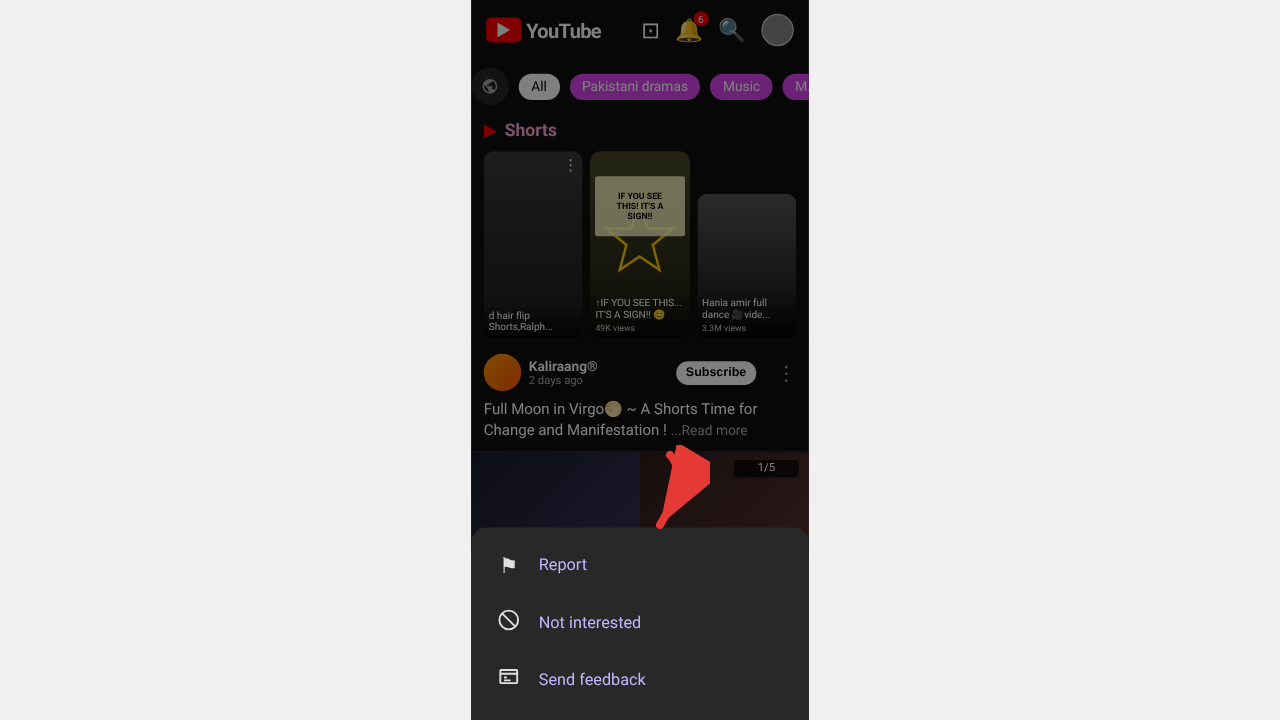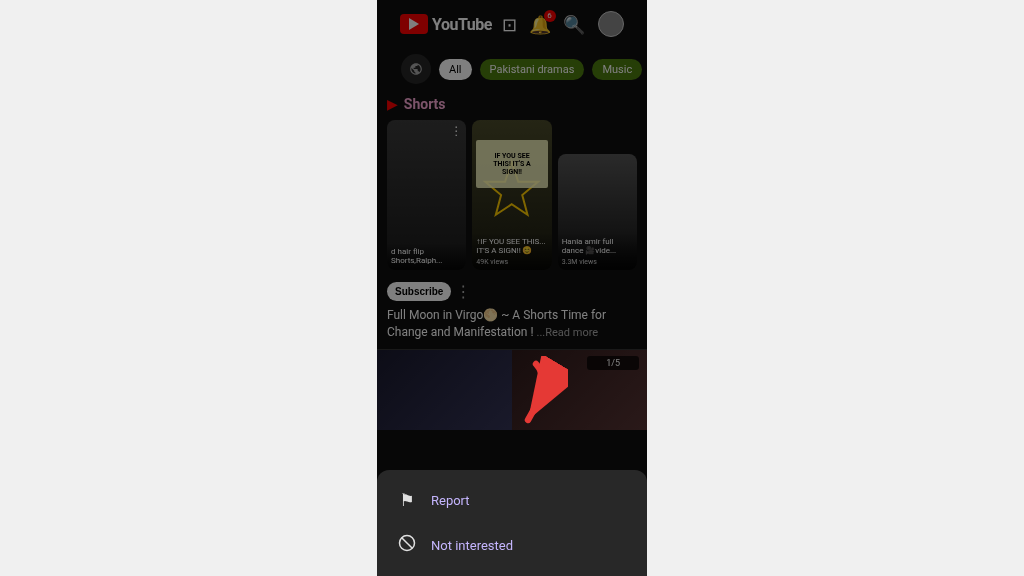--- a/index.html
+++ b/index.html
@@ -20,21 +20,21 @@
       position: relative;
       overflow: hidden;
     }
 
     
     .header {
       background: #0f0f0f;
       display: flex;
       align-items: center;
       justify-content: space-between;
-      padding: 8px 23px;
+      padding: 8px 12px;
       height: 48px;
     }
 
     .logo-area {
       display: flex;
       align-items: center;
       gap: 4px;
     }
 
     .yt-logo-icon {
@@ -94,21 +94,21 @@
       height: 26px;
       border-radius: 50%;
       background: #888;
       border: 1px solid #ccc;
     }
 
     
     .filter-tabs {
       display: flex;
       align-items: center;
-      padding: 6px 24px;
+      padding: 6px 0;
       gap: 8px;
       background: #0f0f0f;
       overflow: hidden;
     }
 
     .tab-icon-btn {
       width: 30px;
       height: 30px;
       border-radius: 50%;
       background: #272727;
@@ -127,21 +127,21 @@
       white-space: nowrap;
       color: #fff;
     }
 
     .tab-chip.active {
       background: #ffffff;
       color: #000000;
     }
 
     .tab-chip.inactive {
-      background: #4d7c0f;
+      background: #d946ef;
       color: #fff;
     }
 
     
     .shorts-section {
       padding: 6px 10px 4px;
       background: #0f0f0f;
     }
 
     .shorts-label {
@@ -264,21 +264,21 @@
     }
 
     .channel-date {
       color: #aaaaaa;
       font-size: 9px;
     }
 
     .channel-actions {
       display: flex;
       align-items: center;
-      gap: 4px;
+      gap: 16px;
     }
 
     .subscribe-btn {
       background: #ffffff;
       color: #000000;
       border: none;
       padding: 4px 8px;
       border-radius: 14px;
       font-size: 10px;
       font-weight: 600;
@@ -448,20 +448,27 @@
         <div class="short-overlay">
           <div class="short-title">Hania amir full dance 🎥vide...</div>
           <div class="short-views">3.3M views</div>
         </div>
       </div>
     </div>
   </div>
 
   <div class="video-card">
     <div class="channel-row">
+      <div class="channel-info">
+        <div class="channel-avatar"></div>
+        <div>
+          <div class="channel-name">Kaliraang®</div>
+          <div class="channel-date">2 days ago</div>
+        </div>
+      </div>
       <div class="channel-actions">
         <button class="subscribe-btn">Subscribe</button>
         <span class="more-btn">⋮</span>
       </div>
     </div>
     <div class="video-title">
       <span>Full Moon in Virgo🌕 ~ A Shorts Time for Change and Manifestation !</span>
       <span class="read-more">...Read more</span>
     </div>
   </div>
@@ -490,15 +497,26 @@
     </div>
     <div class="menu-item">
       <span class="menu-icon" style="font-size:16px;">
         <svg width="18" height="18" viewBox="0 0 24 24" fill="none" stroke="#e0e0e0" stroke-width="2">
           <circle cx="12" cy="12" r="10"></circle>
           <line x1="4.93" y1="4.93" x2="19.07" y2="19.07"></line>
         </svg>
       </span>
       <span class="menu-label">Not interested</span>
     </div>
+    <div class="menu-item">
+      <span class="menu-icon">
+        <svg width="18" height="18" viewBox="0 0 24 24" fill="none" stroke="#e0e0e0" stroke-width="2">
+          <rect x="3" y="4" width="18" height="14" rx="1"></rect>
+          <line x1="3" y1="8" x2="21" y2="8"></line>
+          <line x1="7" y1="12" x2="10" y2="12"></line>
+          <line x1="7" y1="15" x2="14" y2="15"></line>
+        </svg>
+      </span>
+      <span class="menu-label">Send feedback</span>
+    </div>
   </div>
 
 </div>
 
 </body></html>

